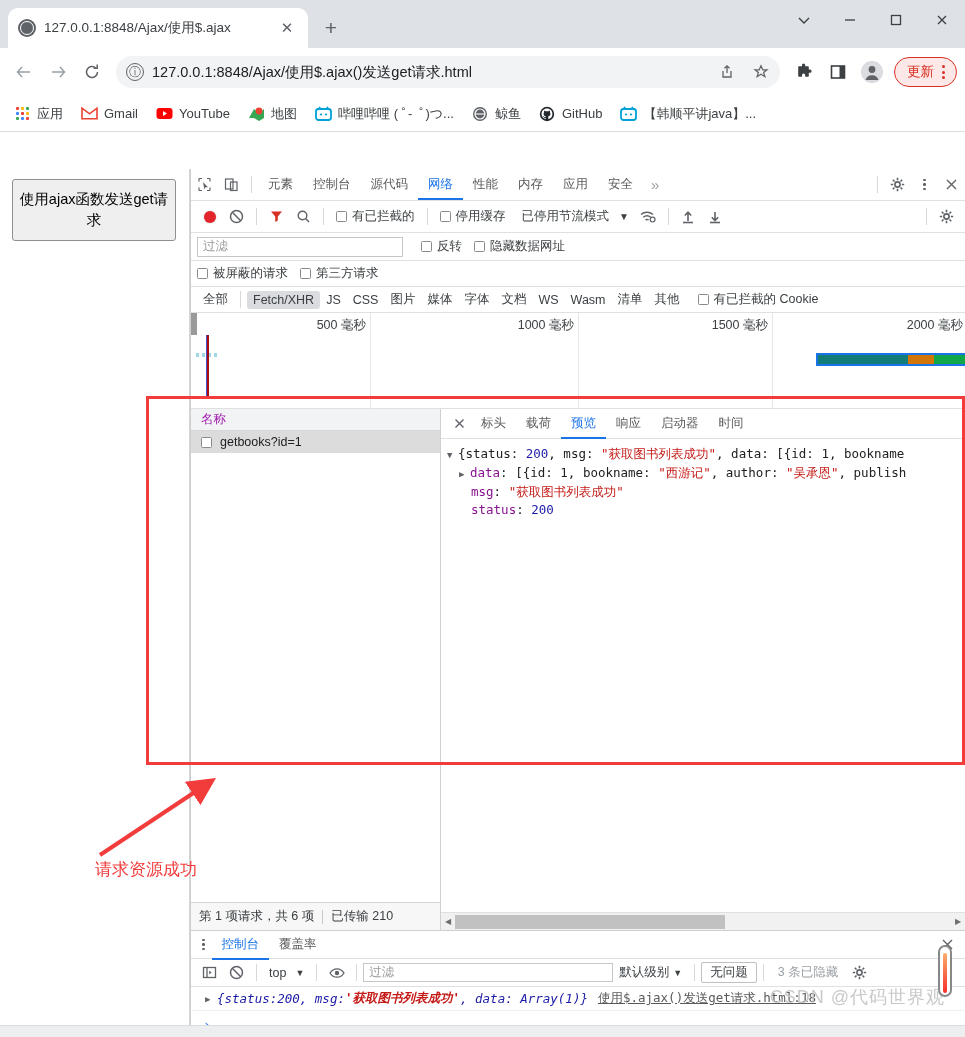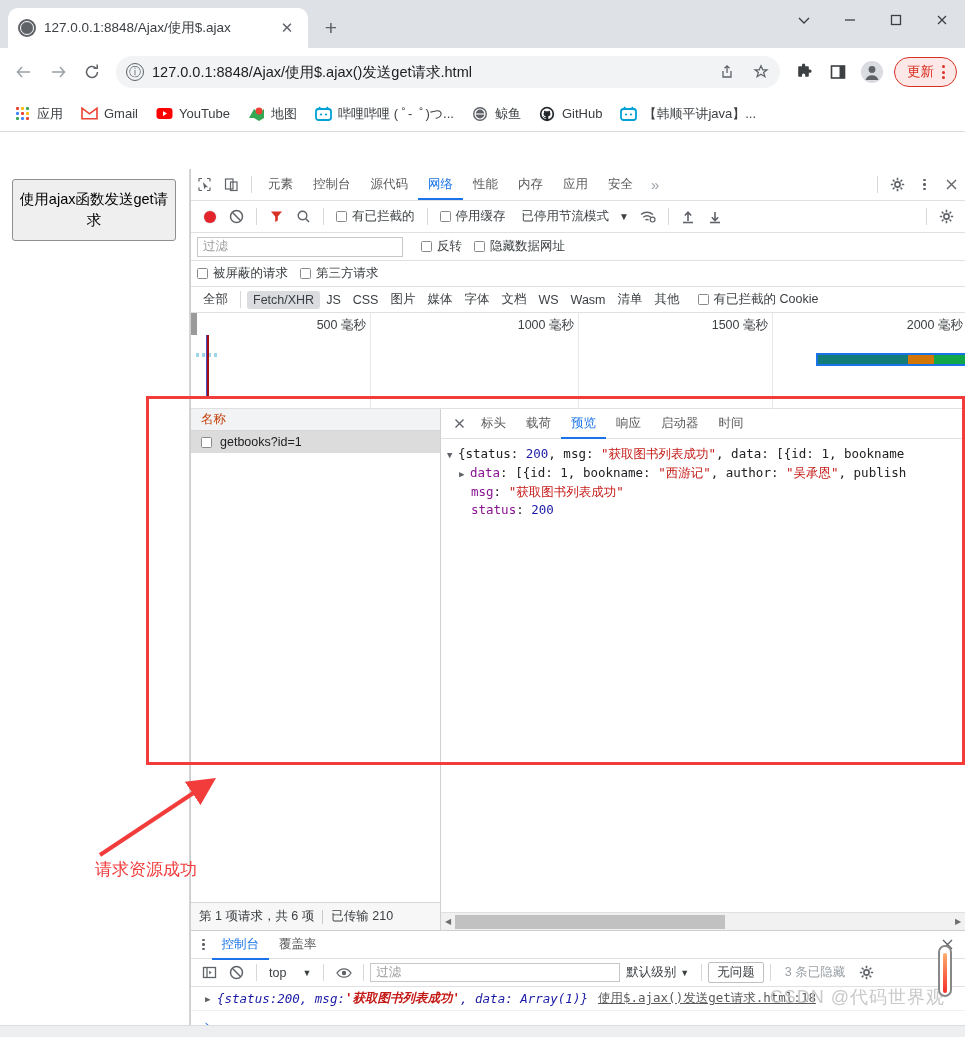--- a/index.html
+++ b/index.html
@@ -174,21 +174,21 @@
     position:absolute; top:40px; height:13px; border:2px solid #1a73e8; display:flex;
   }
   .ov-bar i { display:block; height:100%; }
 
   
   .panels { flex:1 1 auto; display:flex; min-height:0; }
   .reqlist { width:250px; flex:0 0 auto; display:flex; flex-direction:column;
              border-right:1px solid #d0d0d0; min-width:0; }
   .reqlist-head {
     height:22px; background:#f1f3f4; border-bottom:1px solid #d7d7d7;
-    display:flex;align-items:center;padding-left:10px;font-size:12.5px;color:#c2410c;
+    display:flex;align-items:center;padding-left:10px;font-size:12.5px;color:#a21caf;
   }
   .reqlist-body { flex:1 1 auto; background:#fff; }
   .req-row {
     height:22px; background:#dcdcdc; display:flex; align-items:center;
     padding-left:10px; gap:8px; font-size:12.5px; color:#202124;
   }
   .reqlist-foot {
     height:28px; border-top:1px solid #d7d7d7; background:#f7f7f7;
     display:flex; align-items:center; padding-left:8px; gap:8px;
     font-size:12.5px; color:#3c4043; white-space:nowrap; overflow:hidden;
@@ -216,21 +216,21 @@
               color:#6e6e6e;font-size:8px;flex:0 0 auto;}
   .hs-track { flex:1 1 auto; height:14px; position:relative; }
   .hs-thumb { position:absolute; left:0; top:0; height:14px; width:270px; background:#c1c1c1; }
 
   
   .drawer { flex:0 0 auto; border-top:1px solid #cfcfcf; display:flex; flex-direction:column; }
   .drawer-tabs { height:28px; display:flex;align-items:center;padding-left:4px;border-bottom:1px solid #e0e0e0;}
   .dots-v { display:flex;flex-direction:column;gap:2px;padding:0 7px;flex:0 0 auto;}
   .dots-v i{width:2.5px;height:2.5px;border-radius:50%;background:#5f6368;display:block;}
   .drawer-toolbar { height:28px; display:flex;align-items:center;padding:0 5px;border-bottom:1px solid #e0e0e0;gap:0;}
-  .ctx-sel { display:flex;align-items:center;gap:16px;font-size:12.5px;color:#3c4043;padding:0 6px;flex:0 0 auto;text-align:center;}
+  .ctx-sel { display:flex;align-items:center;gap:9px;font-size:12.5px;color:#3c4043;padding:0 6px;flex:0 0 auto;text-align:center;}
   .con-filter {
     width:250px;height:19px;border:1px solid #c7c7c7;background:#fff;font-size:12.5px;
     color:#9b9b9b;padding:0 5px;display:flex;align-items:center;flex:0 0 auto;
   }
   .lvl { display:flex;align-items:center;gap:4px;font-size:12.5px;color:#3c4043;padding:0 6px;flex:0 0 auto;}
   .noissue { border:1px solid #c0c0c0; border-radius:2px; padding:1px 8px; font-size:12.5px;color:#3c4043;flex:0 0 auto;}
   .hidden-cnt { font-size:12.5px;color:#9aa0a6;padding:0 8px;white-space:nowrap;flex:0 0 auto;}
 
   .console-msgs { background:#fff; }
   .cmsg {

